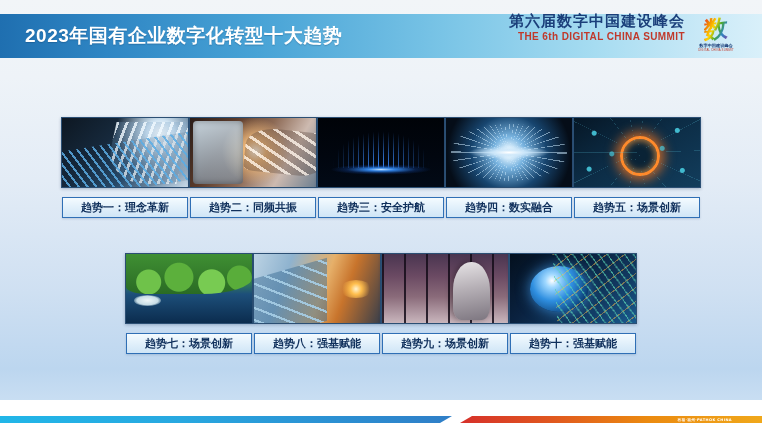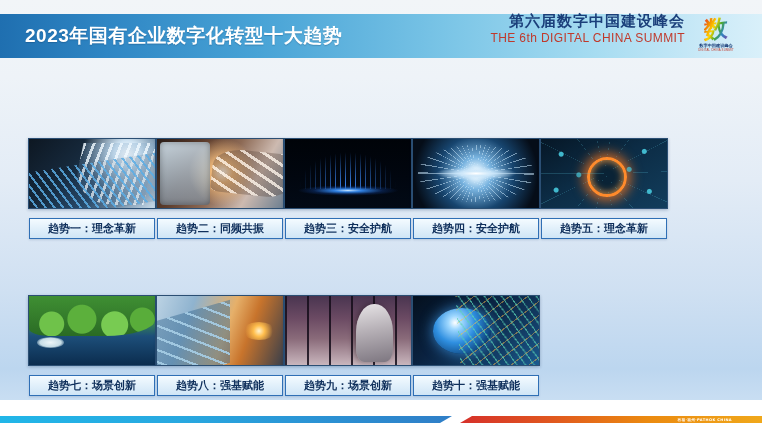--- a/index.html
+++ b/index.html
@@ -31,21 +31,21 @@
   .header-right{
     position:absolute;right:23px;top:0;height:44px;
     display:flex;align-items:flex-start;gap:8px;
   }
   .summit-lockup{display:flex;flex-direction:column;align-items:flex-end;line-height:1;}
   .summit-cn{
     font-size:15px;font-weight:bold;color:#1b3f7a;white-space:nowrap;
     font-family:"DejaVu Sans","Liberation Sans",sans-serif;letter-spacing:1px;
   }
   .summit-en{
-    font-size:12px;font-weight:normal;color:#c0392b;white-space:nowrap;
+    font-size:10px;font-weight:bold;color:#c0392b;white-space:nowrap;
     letter-spacing:.4px;margin-top:3px;
   }
   .summit-mark{
     position:relative;width:46px;height:40px;
     display:flex;flex-direction:column;align-items:center;justify-content:center;
   }
   .mark-glyph{
     font-size:24px;font-weight:bold;line-height:1;
     background:linear-gradient(115deg,#e8322a 0%,#f39200 22%,#ffd500 40%,#4aa832 58%,#2f86c4 76%,#7b3fa0 100%);
     -webkit-background-clip:text;background-clip:text;color:transparent;
@@ -55,21 +55,21 @@
   .mark-sub{
     font-size:4.2px;color:#1b3f7a;font-weight:bold;white-space:nowrap;margin-top:2px;
   }
   .mark-sub2{font-size:2.8px;color:#c0392b;white-space:nowrap;letter-spacing:.2px;}
 
   
   .grid{
     position:absolute;left:28px;top:117px;width:706px;
     display:flex;flex-direction:column;gap:35px;
   }
-  .row{display:flex;justify-content:flex-start;margin-top:21px;}
+  .row{display:flex;justify-content:center;}
   .card{width:128px;display:flex;flex-direction:column;align-items:center;}
   .thumb{
     width:128px;height:71px;
     border:1px solid #2b4f74;
     box-sizing:border-box;
     position:relative;overflow:hidden;
     box-shadow:0 1px 3px rgba(20,50,90,.30);
   }
   .thumb .art{position:absolute;inset:0;}
   .caption{
@@ -237,27 +237,27 @@
       <div class="card">
         <div class="thumb">
             <div class="art a3"></div>
           </div>
         <div class="caption">趋势三：安全护航</div>
       </div>
       <div class="card">
         <div class="thumb">
             <div class="art a4"></div>
           </div>
-        <div class="caption">趋势四：安全护航</div>
+        <div class="caption">趋势四：数实融合</div>
       </div>
       <div class="card">
         <div class="thumb">
             <div class="art a5"></div>
           </div>
-        <div class="caption">趋势五：理念革新</div>
+        <div class="caption">趋势五：场景创新</div>
       </div>
     </div>
 
     <div class="row">
       <div class="card">
         <div class="thumb">
             <div class="art a7"></div>
           </div>
         <div class="caption">趋势七：场景创新</div>
       </div>

